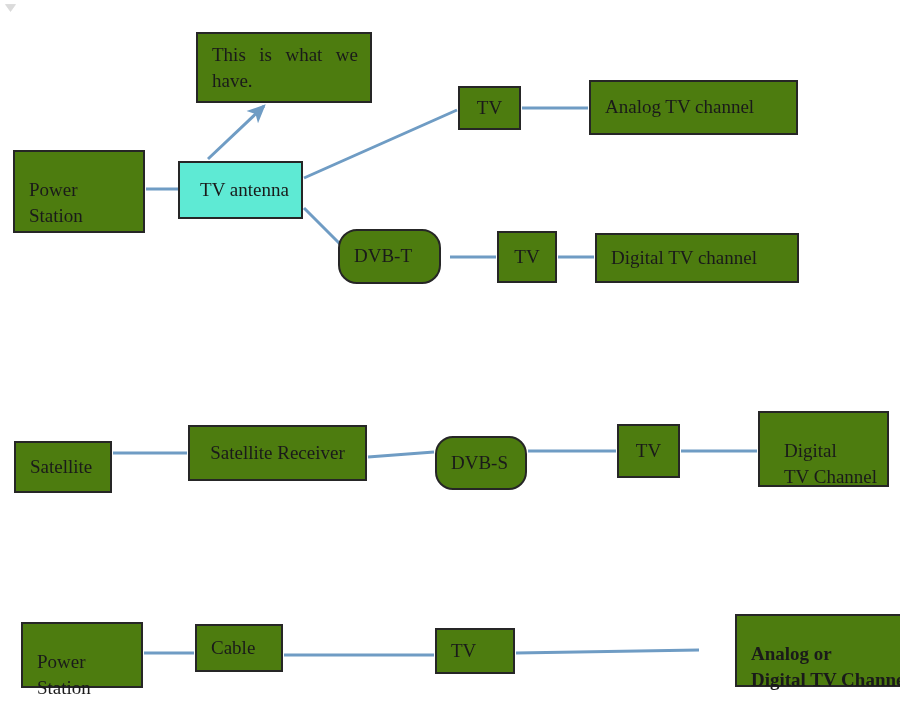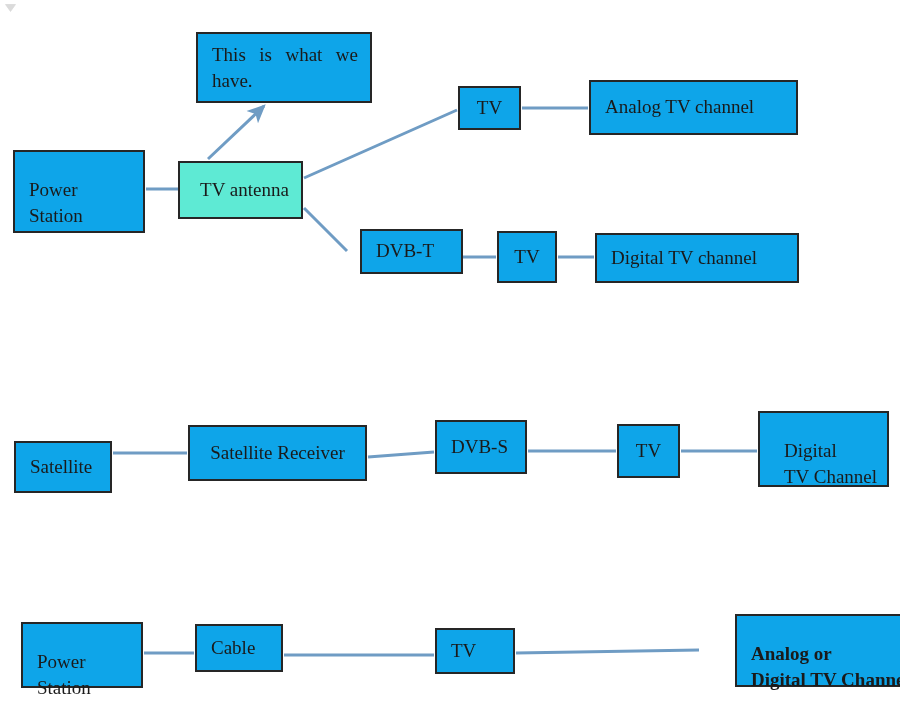--- a/index.html
+++ b/index.html
@@ -24,21 +24,21 @@
     left: 0;
     top: 0;
     width: 900px;
     height: 706px;
     pointer-events: none;
   }
   .node {
     position: absolute;
     box-sizing: border-box;
     border: 2px solid #262626;
-    background: #0ea5e9;
+    background: #4d7c0f;
     color: #1a1a1a;
     font-size: 19px;
     line-height: 1.38;
     z-index: 2;
   }
   .node .node-label {
     display: block;
     white-space: pre-line;
   }
   
@@ -134,41 +134,41 @@
   </div>
 
   <div class="node center" style="left:458px; top:86px; width:63px; height:44px;">
     <span class="node-label">TV</span>
   </div>
 
   <div class="node left-mid" style="left:589px; top:80px; width:209px; height:55px;">
     <span class="node-label">Analog TV channel</span>
   </div>
 
-  <div class="node left-mid" style="left:360px; top:229px; width:103px; height:45px;">
+  <div class="node left-mid" style="left:338px; top:229px; width:103px; height:55px;border-radius:19px;">
     <span class="node-label">DVB-T</span>
   </div>
 
   <div class="node center" style="left:497px; top:231px; width:60px; height:52px;">
     <span class="node-label">TV</span>
   </div>
 
   <div class="node left-mid" style="left:595px; top:233px; width:204px; height:50px;">
     <span class="node-label">Digital   TV channel</span>
   </div>
 
   <div class="node left-mid" style="left:14px; top:441px; width:98px; height:52px;">
     <span class="node-label">Satellite</span>
   </div>
 
   <div class="node center" style="left:188px; top:425px; width:179px; height:56px;">
     <span class="node-label">Satellite Receiver</span>
   </div>
 
-  <div class="node left-mid" style="left:435px; top:420px; width:92px; height:54px;">
+  <div class="node left-mid" style="left:435px; top:436px; width:92px; height:54px;border-radius:18px;">
     <span class="node-label">DVB-S</span>
   </div>
 
   <div class="node center" style="left:617px; top:424px; width:63px; height:54px;">
     <span class="node-label">TV</span>
   </div>
 
   <div class="node left-top" style="left:758px; top:411px; width:131px; height:76px;justify-content:center;">
     <span class="node-label">Digital
 TV Channel</span>

